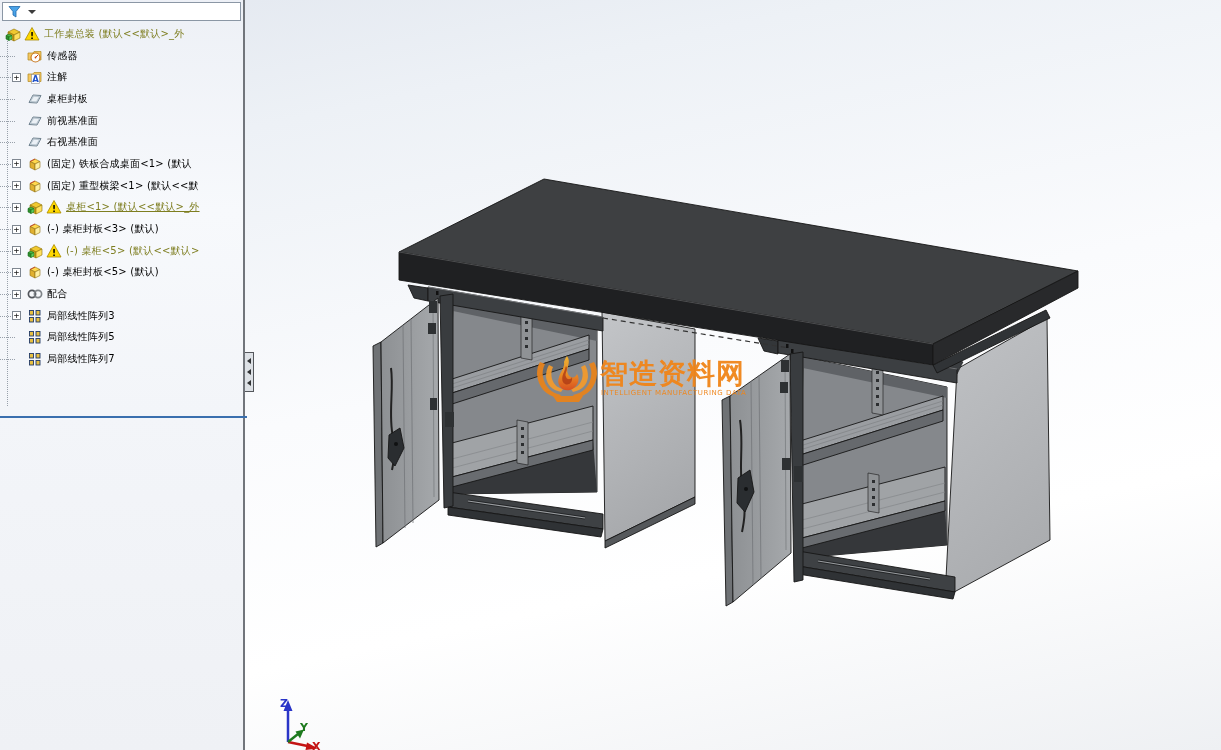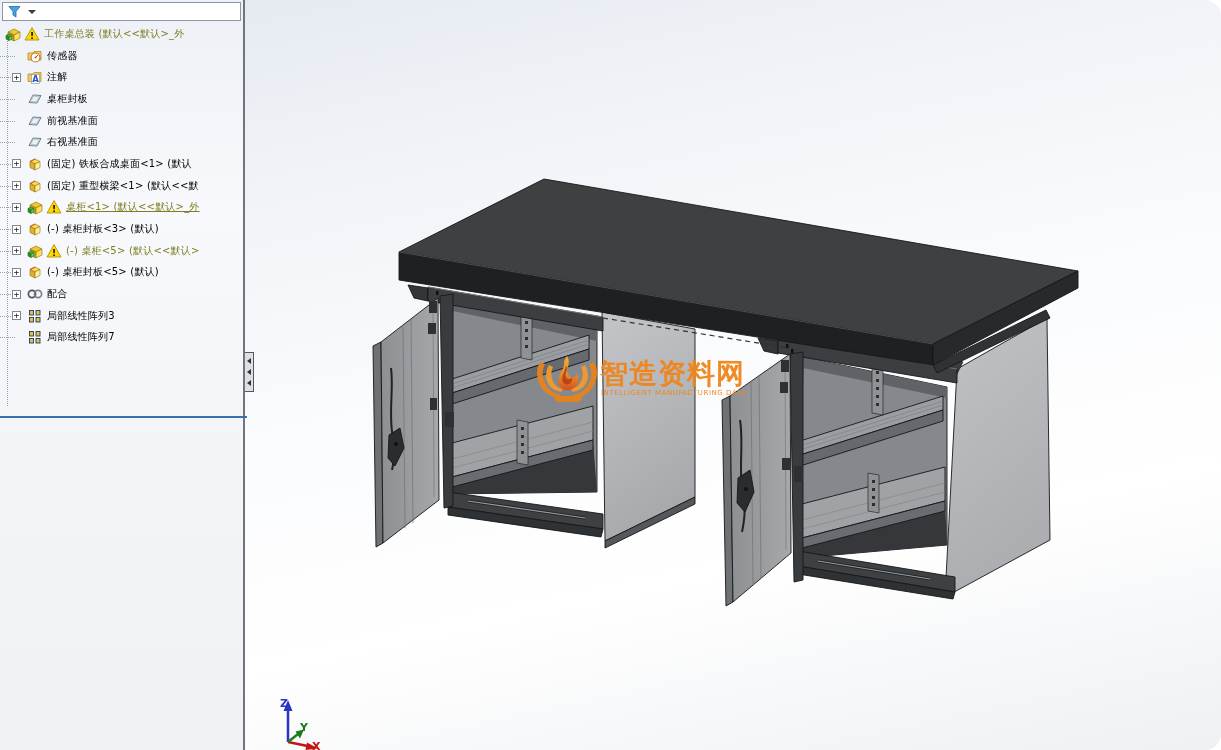--- a/index.html
+++ b/index.html
@@ -5,21 +5,20 @@
   html,body{margin:0;padding:0;}
   body{
     width:1221px;height:750px;overflow:hidden;position:relative;
     font-family:"DejaVu Sans","Liberation Sans",sans-serif;
     background:#fff;
   }
   
   .viewport{
     position:absolute;left:0;top:0;width:1221px;height:750px;
     background:linear-gradient(168deg,#e2e7ef 0%,#edf1f6 18%,#fafbfd 48%,#ffffff 72%,#eef0f3 100%);
-    border-radius:16px;
   }
   #model{position:absolute;left:0;top:0;}
   
   .panel{
     position:absolute;left:0;top:0;width:243px;height:750px;z-index:5;
     background:linear-gradient(180deg,#edf0f6 0%,#f7f9fc 28%,#f3f5f9 55%,#eff1f5 100%);
   }
   .panel-border{position:absolute;left:243px;top:0;width:2px;height:750px;background:#71757b;z-index:6;}
   .filter-bar{
     position:absolute;left:2px;top:2px;width:239px;height:19px;box-sizing:border-box;
@@ -398,20 +397,30 @@
         <span class="tlabel">局部线性阵列3</span>
       </div>
       <div class="trow">
         <span class="exp blank"></span>
         <svg class="ticon" width="16" height="16" viewBox="0 0 16 16">
           <rect x="2.5" y="2.5" width="4" height="4.5" fill="#e8c040" stroke="#223a66" stroke-width="0.9"></rect>
      <rect x="9" y="2.5" width="4" height="4.5" fill="#e8c040" stroke="#223a66" stroke-width="0.9"></rect>
      <rect x="2.5" y="9.5" width="4" height="4.5" fill="#e8c040" stroke="#223a66" stroke-width="0.9"></rect>
      <rect x="9" y="9.5" width="4" height="4.5" fill="#e8c040" stroke="#223a66" stroke-width="0.9"></rect>
         </svg>
+        <span class="tlabel">局部线性阵列5</span>
+      </div>
+      <div class="trow">
+        <span class="exp blank"></span>
+        <svg class="ticon" width="16" height="16" viewBox="0 0 16 16">
+          <rect x="2.5" y="2.5" width="4" height="4.5" fill="#e8c040" stroke="#223a66" stroke-width="0.9"></rect>
+     <rect x="9" y="2.5" width="4" height="4.5" fill="#e8c040" stroke="#223a66" stroke-width="0.9"></rect>
+     <rect x="2.5" y="9.5" width="4" height="4.5" fill="#e8c040" stroke="#223a66" stroke-width="0.9"></rect>
+     <rect x="9" y="9.5" width="4" height="4.5" fill="#e8c040" stroke="#223a66" stroke-width="0.9"></rect>
+        </svg>
         <span class="tlabel">局部线性阵列7</span>
       </div>
     </div>
 </div>
 <div class="panel-border"></div>
 <div class="blue-divider"></div>
 <div class="splitter">
   <span class="arr"></span>
   <span class="arr"></span>
   <span class="arr"></span>

